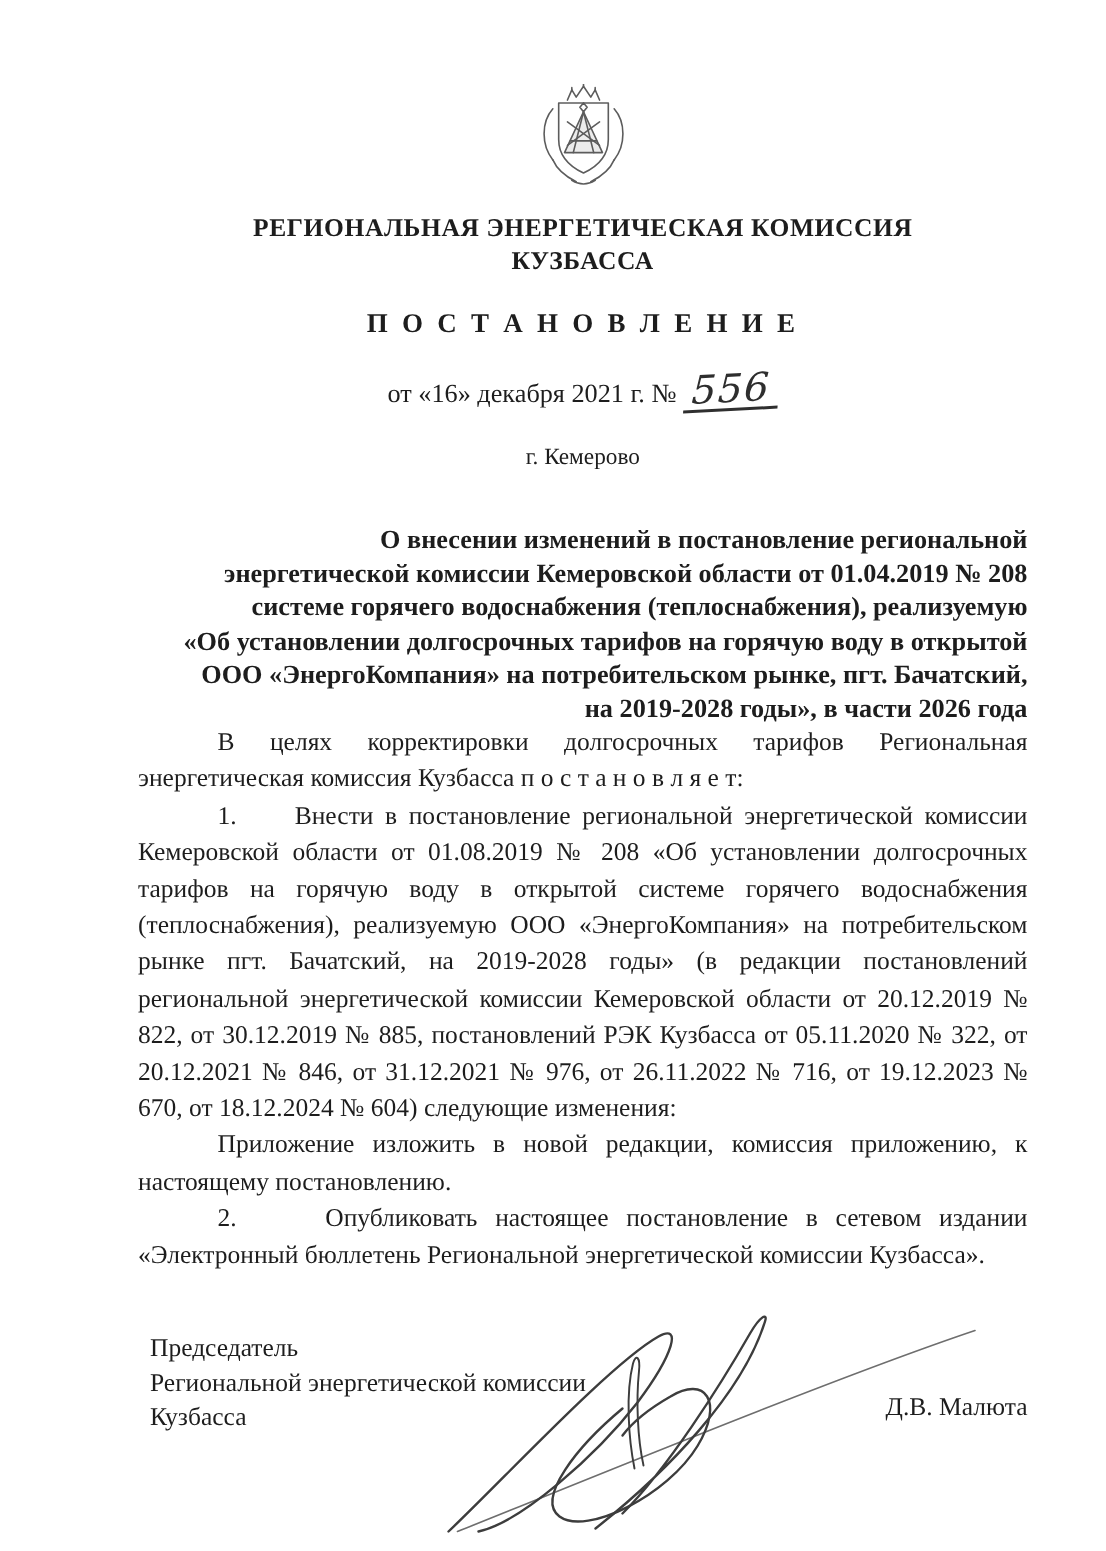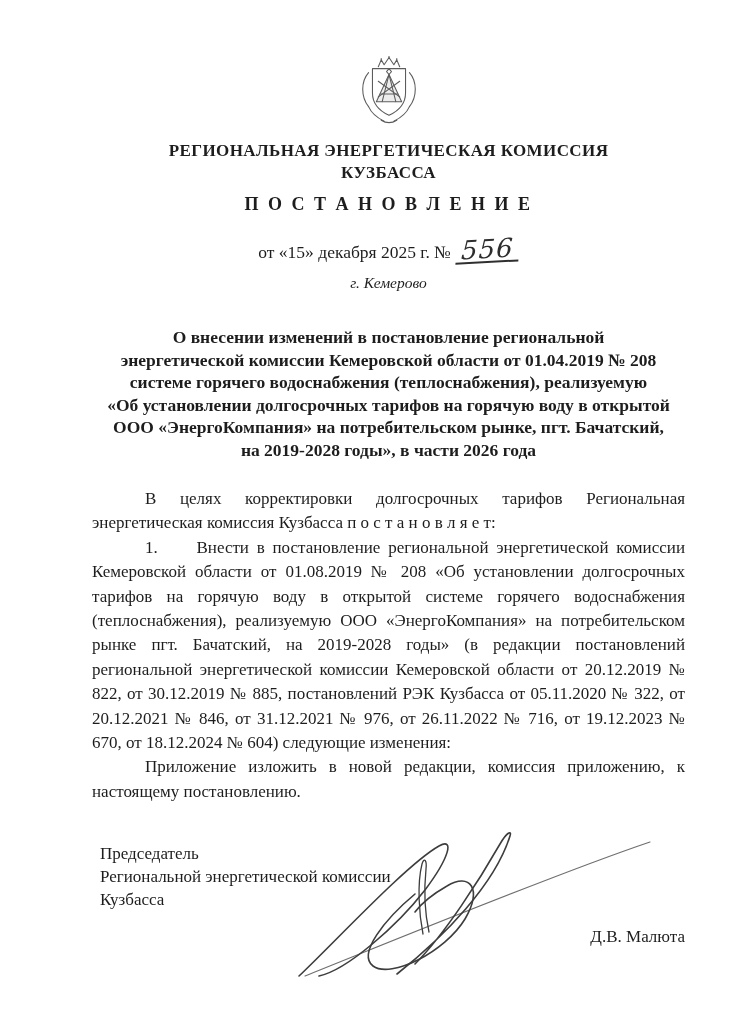--- a/index.html
+++ b/index.html
@@ -22,21 +22,21 @@
   .org-name {
     margin-top: 8px;
     text-align: center;
     font-weight: bold;
     font-size: 17px;
     line-height: 22px;
     letter-spacing: 0.4px;
   }
 
   .doc-type {
-    margin-top: 8px;
+    margin-top: 18px;
     text-align: center;
     font-weight: bold;
     font-size: 18px;
     letter-spacing: 2.5px;
     line-height: 25px;
   }
 
   .date-line {
     margin-top: 21px;
     text-align: center;
@@ -50,36 +50,35 @@
     font-size: 26px;
     line-height: 22px;
     color: #2e2e2e;
     border-bottom: 2px solid #2f2f2f;
     padding: 0 5px 1px 5px;
     margin-left: 5px;
     transform: rotate(-3deg) skewX(-6deg);
     letter-spacing: 1px;
   }
   .city {
-    margin-top: 7px;
+    margin-top: 19px;
     text-align: center;
     font-size: 15.5px;
     line-height: 21px;
-    font-style: italic;
   }
 
   .doc-title {
     margin-top: 33px;
-    text-align: center;
+    text-align: right;
     font-weight: bold;
     font-size: 17.5px;
     line-height: 22.5px;
   }
 
-  .doc-body { margin-top: 26px; }
+  .doc-body { }
   .doc-body p {
     margin: 0;
     font-size: 17px;
     line-height: 24.4px;
     text-align: justify;
     text-indent: 53px;
   }
 
   .signature-block {
     margin-top: 38px;
@@ -91,21 +90,20 @@
     margin-left: 8px;
     text-align: left;
     font-size: 17px;
     line-height: 23px;
   }
   .sig-name {
     position: absolute;
     right: 0;
     top: 41px;
     font-size: 17px;
-    margin-top: 44px;
   }
   .autograph {
     position: absolute;
     left: 203px;
     top: -18px;
     pointer-events: none;
   }
 </style>
 </head>
 <body>
@@ -138,38 +136,39 @@
   </div>
 
   <div class="org-name">
     <div>РЕГИОНАЛЬНАЯ ЭНЕРГЕТИЧЕСКАЯ КОМИССИЯ</div>
     <div>КУЗБАССА</div>
   </div>
 
   <div class="doc-type">П О С Т А Н О В Л Е Н И Е</div>
 
   <div class="date-line">
-    <span>от «15» декабря 2025 г. №</span><span class="doc-number">556</span>
+    <span>от «16» декабря 2021 г. №</span><span class="doc-number">556</span>
   </div>
 
   <div class="city">г. Кемерово</div>
 
   <div class="doc-title">
     <div>О внесении изменений в постановление региональной</div>
     <div>энергетической комиссии Кемеровской области от 01.04.2019 № 208</div>
     <div>системе горячего водоснабжения (теплоснабжения), реализуемую</div>
     <div>«Об установлении долгосрочных тарифов на горячую воду в открытой</div>
     <div>ООО «ЭнергоКомпания» на потребительском рынке, пгт. Бачатский,</div>
     <div>на 2019-2028 годы», в части 2026 года</div>
   </div>
 
   <div class="doc-body">
     <p>В целях корректировки долгосрочных тарифов Региональная энергетическая комиссия Кузбасса п о с т а н о в л я е т:</p>
     <p>1.&nbsp;&nbsp;&nbsp;&nbsp;&nbsp;Внести в постановление региональной энергетической комиссии Кемеровской области от 01.08.2019 № 208 «Об установлении долгосрочных тарифов на горячую воду в открытой системе горячего водоснабжения (теплоснабжения), реализуемую ООО «ЭнергоКомпания» на потребительском рынке пгт. Бачатский, на 2019-2028 годы» (в редакции постановлений региональной энергетической комиссии Кемеровской области от 20.12.2019 № 822, от 30.12.2019 № 885, постановлений РЭК Кузбасса от 05.11.2020 № 322, от 20.12.2021 № 846, от 31.12.2021 № 976, от 26.11.2022 № 716, от 19.12.2023 № 670, от 18.12.2024 № 604) следующие изменения:</p>
     <p>Приложение изложить в новой редакции, комиссия приложению, к настоящему постановлению.</p>
+    <p>2.&nbsp;&nbsp;&nbsp;&nbsp;&nbsp;Опубликовать настоящее постановление в сетевом издании «Электронный бюллетень Региональной энергетической комиссии Кузбасса».</p>
   </div>
 
   <div class="signature-block">
     <div class="sig-position">
       <div>Председатель</div>
       <div>Региональной энергетической комиссии</div>
       <div>Кузбасса</div>
     </div>
 
     <svg class="autograph" width="370" height="165" viewBox="0 0 370 165" aria-hidden="true">

